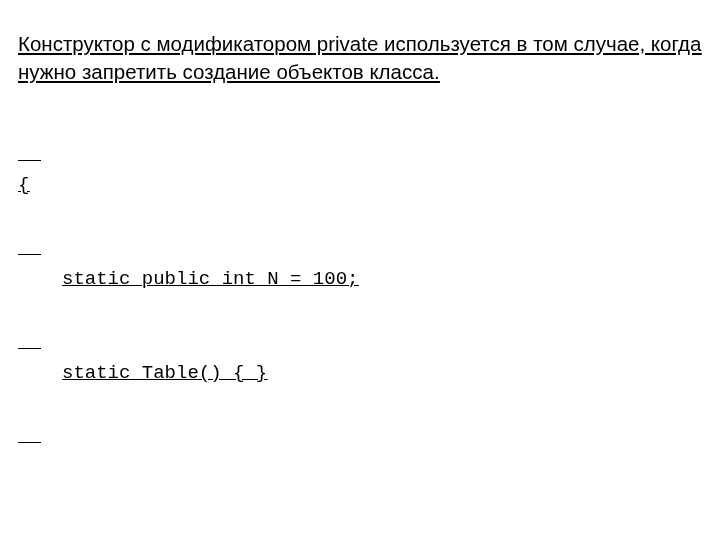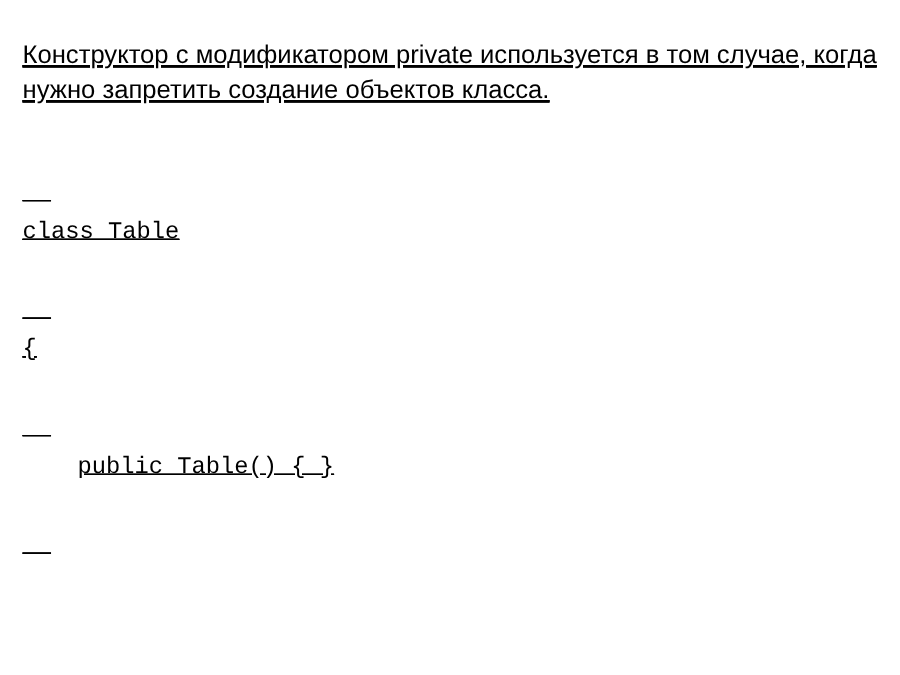--- a/index.html
+++ b/index.html
@@ -29,17 +29,17 @@
     .indent {
       padding-left: 44px;
     }
   </style>
 </head>
 <body>
 
 <p class="description">Конструктор с модификатором private используется в том случае, когда нужно запретить создание объектов класса.</p>
 
 <div class="code-block">
-  <span class="code-line">class Table</span>
   <span class="code-line">{</span>
-  <span class="code-line indent">public Table() { }</span>
+  <span class="code-line indent">static public int N = 100;</span>
+  <span class="code-line indent">static Table() { }</span>
   
 </div>
 
 </body></html>

